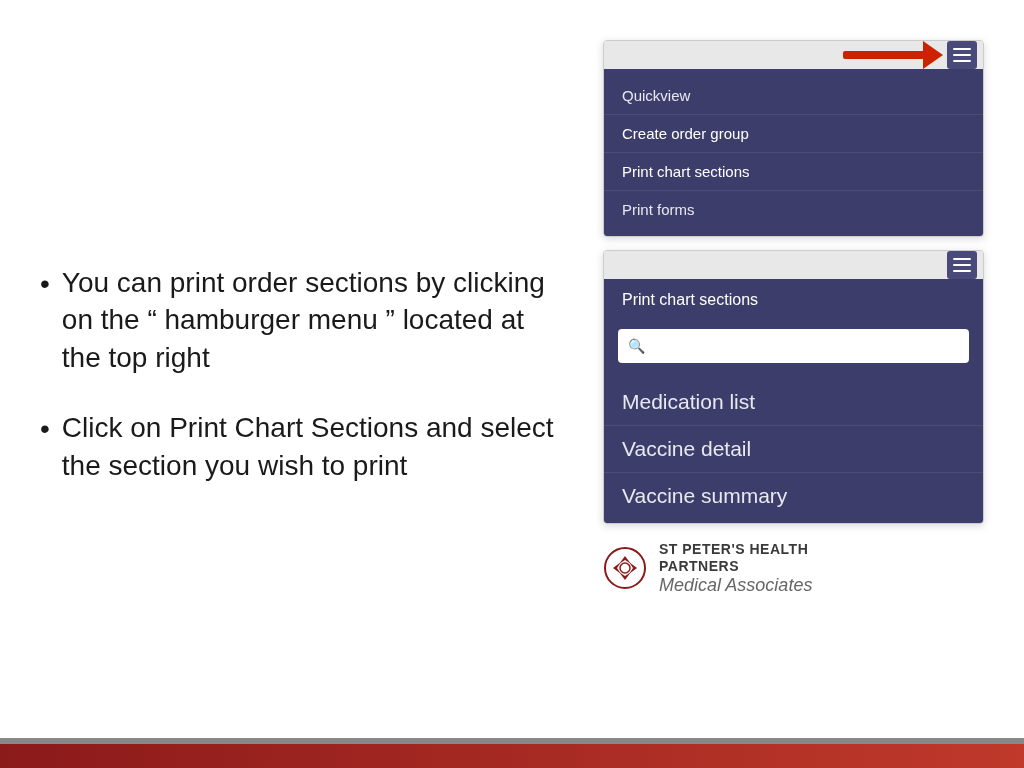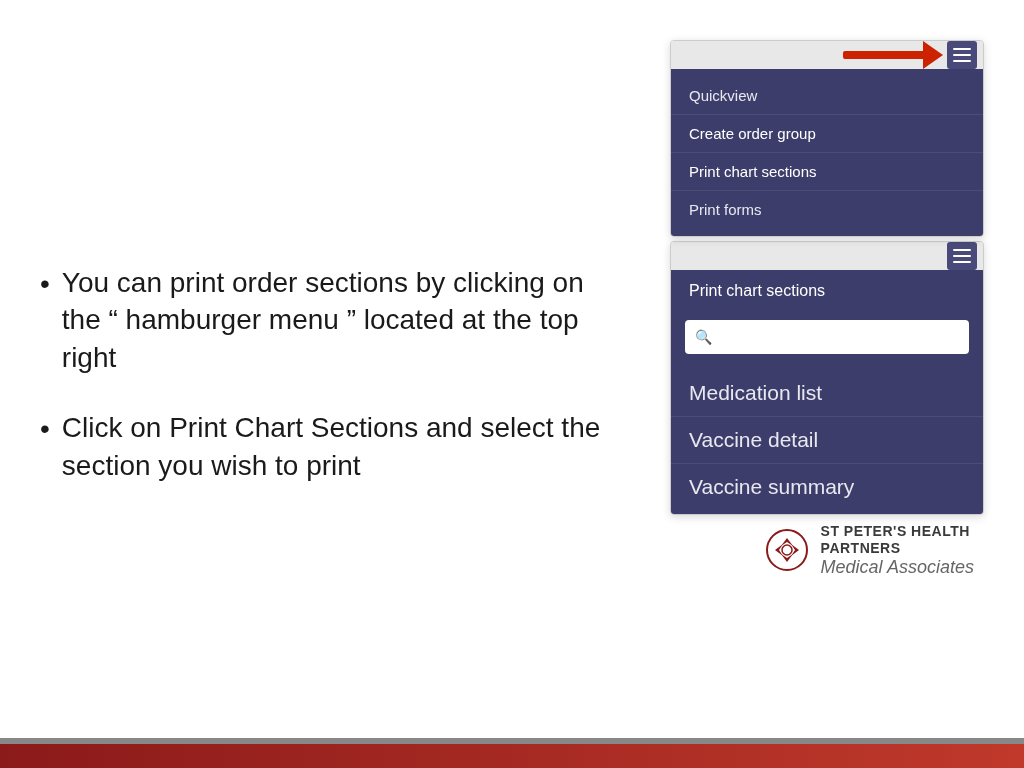--- a/index.html
+++ b/index.html
@@ -46,24 +46,24 @@
     }
 
     .bullet-text {
       font-size: 28px;
       line-height: 1.35;
       color: #1a1a1a;
       font-weight: 400;
     }
 
     .right-panel {
-      width: 314px;
-      display: flex;
-      flex-direction: column;
-      gap: 4px;
+      width: 381px;
+      display: flex;
+      flex-direction: column;
+      gap: 13px;
       justify-content: flex-start;
       padding-top: 10px;
     }
 
     
     .screenshot-top {
       background: #ffffff;
       border: 1px solid #cccccc;
       border-radius: 4px;
       overflow: hidden;
@@ -206,21 +206,21 @@
     }
 
     .section-item:last-child {
       border-bottom: none;
     }
 
     
     .logo-area {
       display: flex;
       align-items: center;
-      justify-content: flex-end;
+      justify-content: flex-start;
       padding-right: 10px;
       gap: 12px;
       margin-top: 4px;
     }
 
     .logo-icon {
       width: 44px;
       height: 44px;
     }
 

